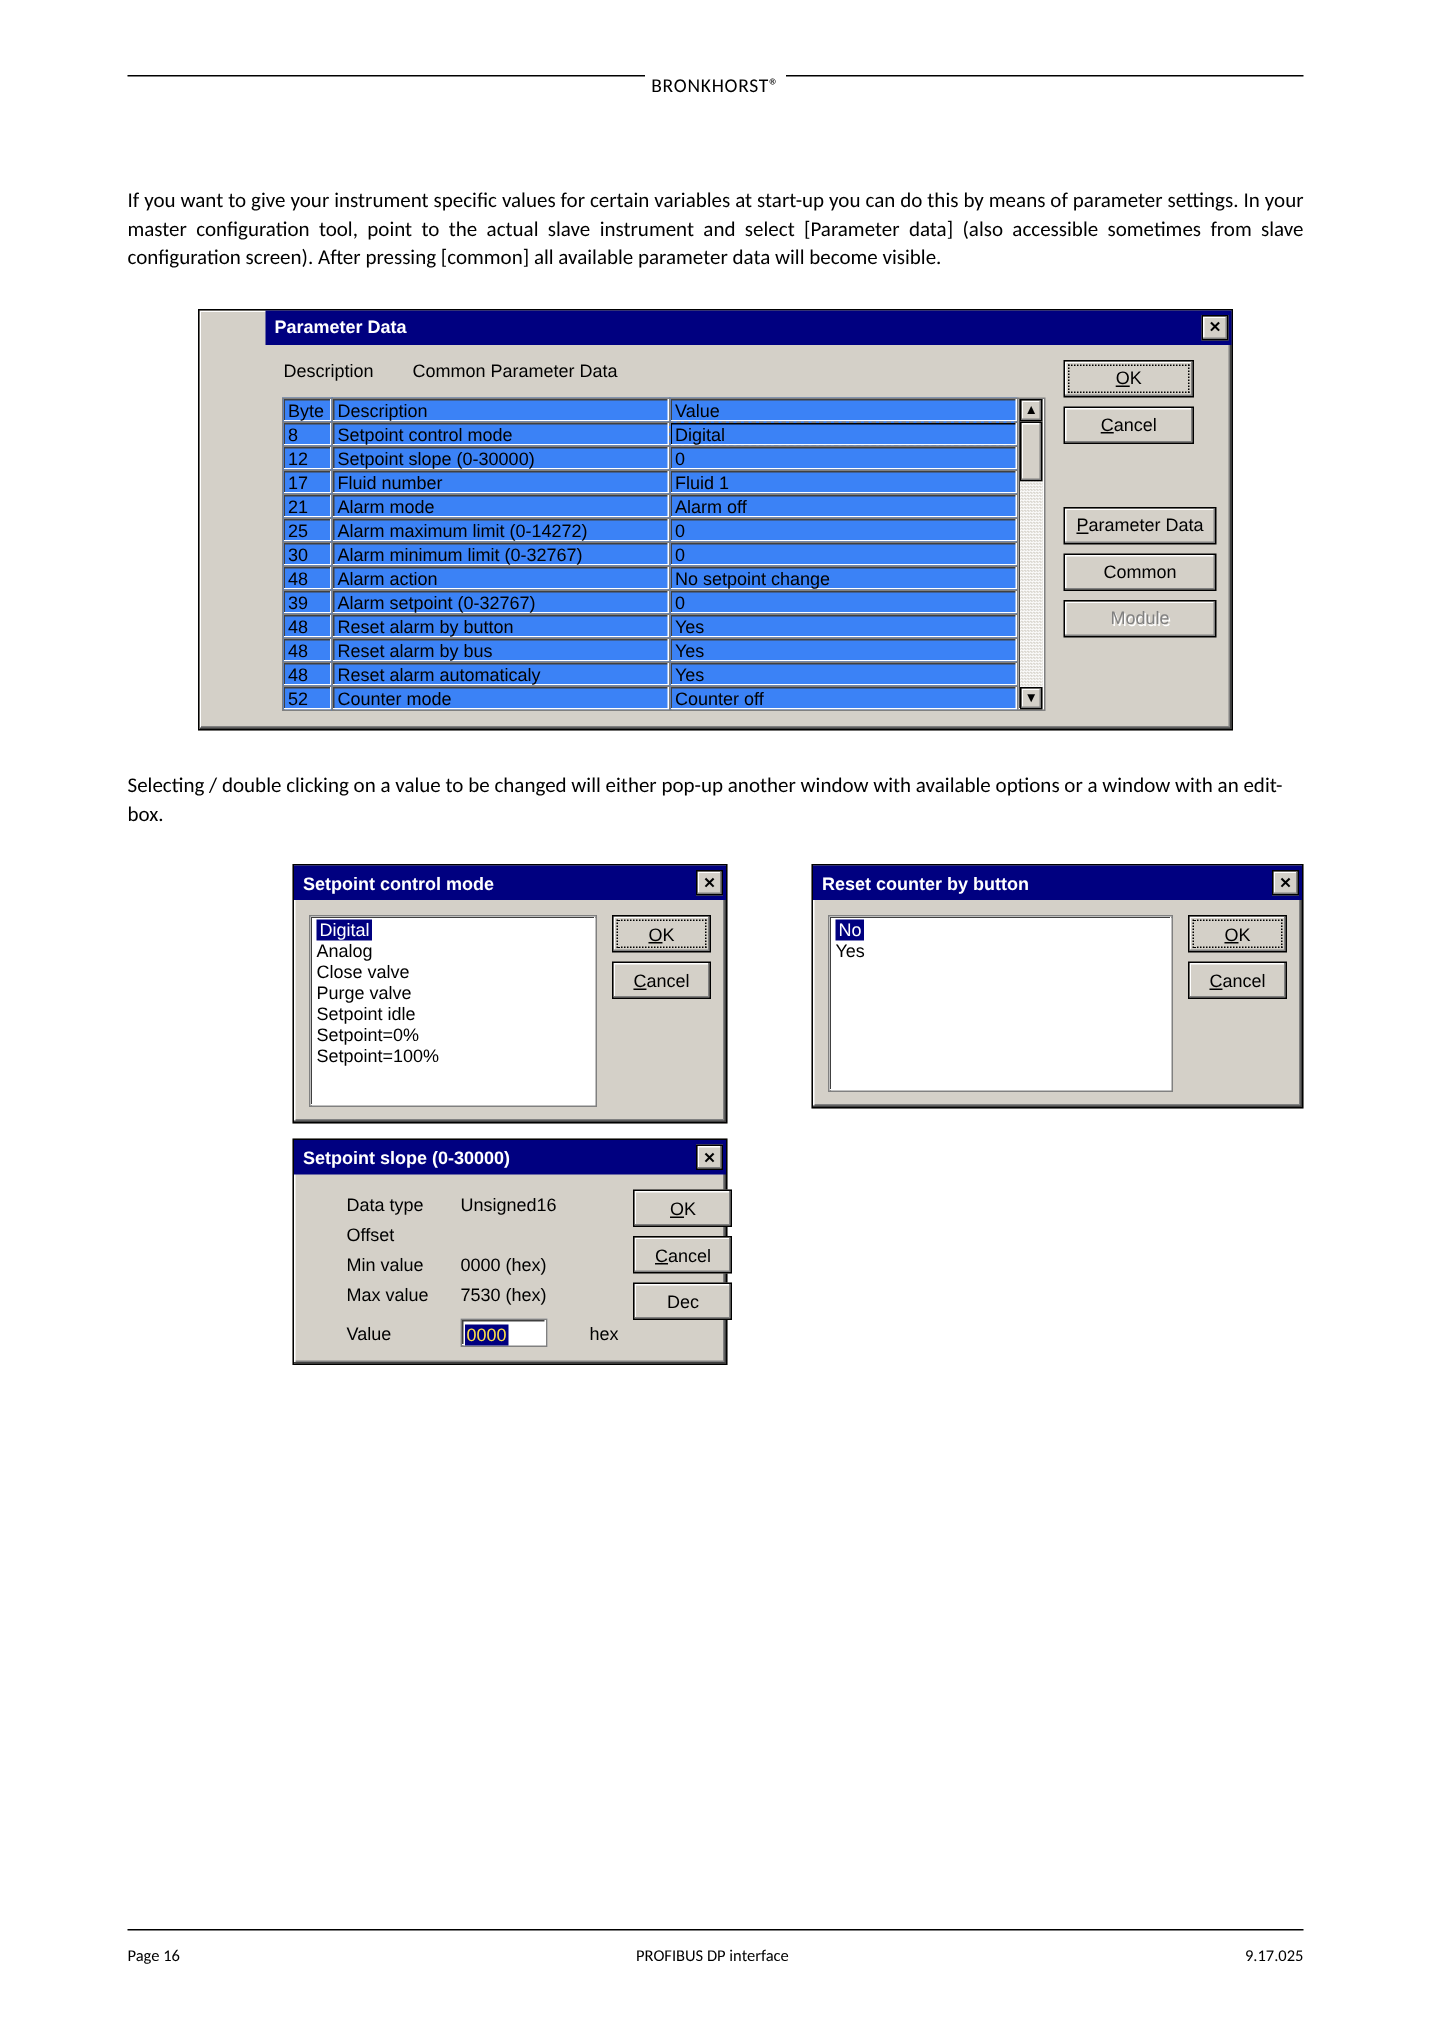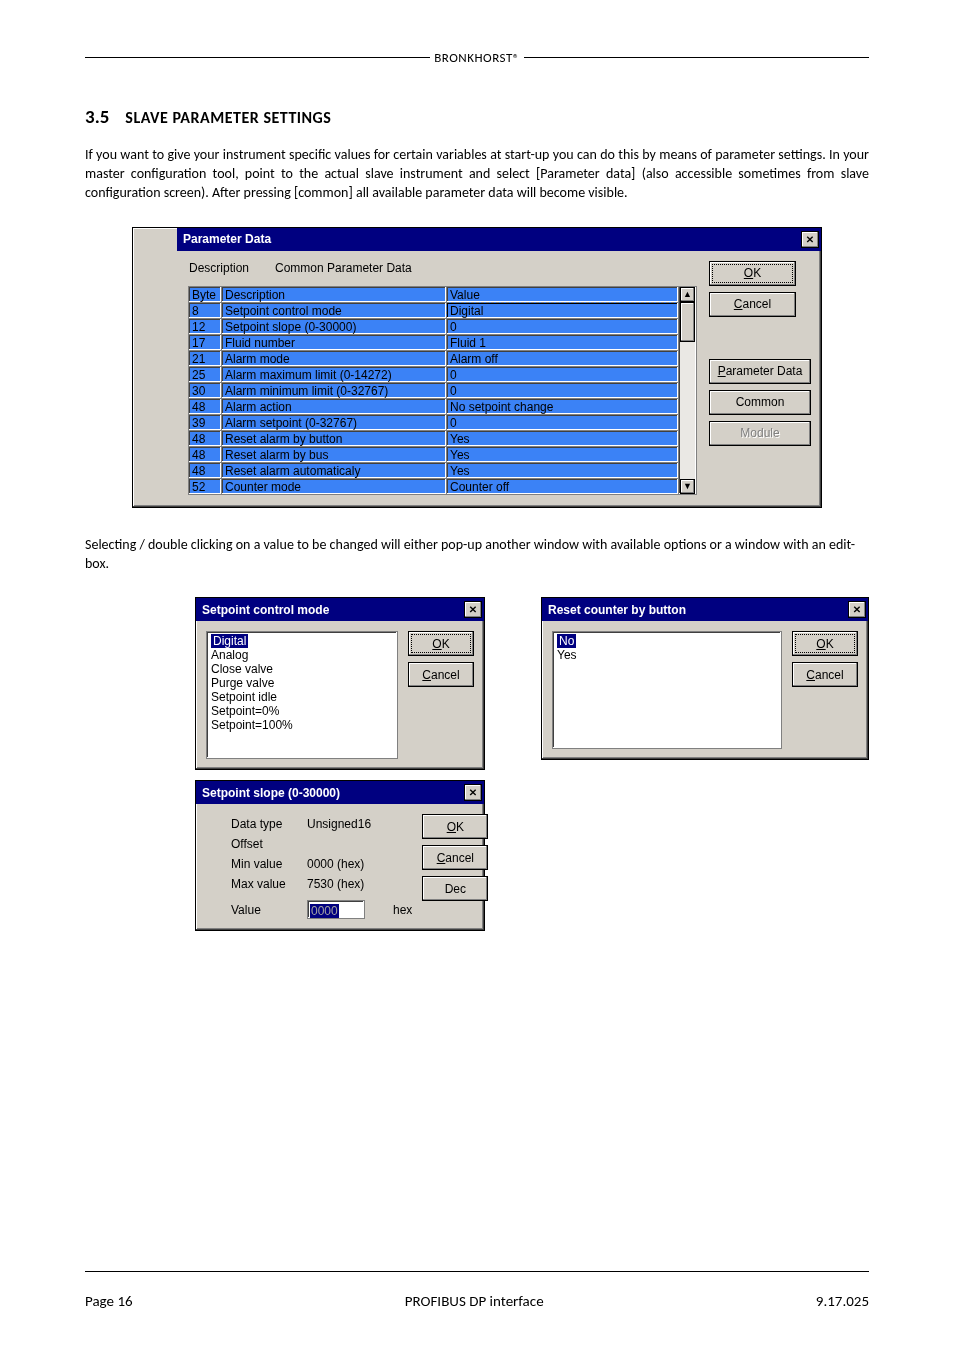--- a/index.html
+++ b/index.html
@@ -12,23 +12,23 @@
   }
   .page {
     padding: 50px 85px 40px 85px;
     box-sizing: border-box;
     min-height: 1350px;
     display: flex;
     flex-direction: column;
   }
   .hdr-line {
     display: flex;
-    align-items: center;
+    align-items: flex-start;
     gap: 4px;
-    margin-bottom: 40px;
+    margin-bottom: 60px;
   }
   .hdr-rule {
     flex: 1;
     border-top: 1px solid #000;
   }
   .hdr-text {
     font-size: 13px;
     letter-spacing: 0.5px;
   }
   .section-head {
@@ -143,39 +143,35 @@
   .popup-col { display:flex; flex-direction:column; gap:10px; }
   .small-dlg { width: 290px; }
   .small-body { display:flex; gap:10px; padding:10px;}
   .listbox { flex:1; height:128px; padding:2px 4px; font-size:12px; line-height:14px;}
   .listbox .sel { background:#000080; color:#fff; padding:0 2px; display:inline-block;}
   .btn-col { display:flex; flex-direction:column; gap:6px;}
   .fields { flex:1; font-size:12px; line-height:20px;}
   .frow { display:flex; gap:10px;margin-left:25px;}
   .flabel { width:66px;}
   .inputbox { width:52px; height:17px; background:#fff; border:1px solid #808080; box-shadow: inset -1px -1px 0 #fff, inset 1px 1px 0 #404040; padding:0 2px; font-size:12px;}
-  .inputbox .selv{ background:#000080; color:#a3a3a3; padding:0 1px;}
+  .inputbox .selv{ background:#000080; color:#fde047; padding:0 1px;}
   
-  .footer { margin-top:auto; border-top:1px solid #000; padding-top:20px; display:flex; justify-content:space-between; font-size:15px;}
+  .footer { margin-top:auto; border-top:1px solid #000; padding-top:10px; display:flex; justify-content:space-between; font-size:11px;}
   .grow { flex:1; }
 </style>
 </head>
 <body>
 
 <div class="page">
   <div class="hdr-line">
     <div class="hdr-rule"></div>
     <div class="hdr-text">BRONKHORST®</div>
     <div class="hdr-rule"></div>
   </div>
 
-  <div class="section-head">
-    <div class="section-num">3.5</div>
-    <div class="section-title">SLAVE PARAMETER SETTINGS</div>
-  </div>
 
   <div class="body-text">If you want to give your instrument specific values for certain variables at start-up you can do this by means of parameter settings. In your master configuration tool, point to the actual slave instrument and select [Parameter data] (also accessible sometimes from slave configuration screen). After pressing [common] all available parameter data will become visible.</div>
 
   <div class="dlg param-dlg">
     <div class="titlebar">
       <span>Parameter Data</span>
       <div class="title-close">✕</div>
     </div>
     <div class="dlg-body">
       <div class="param-flex">

